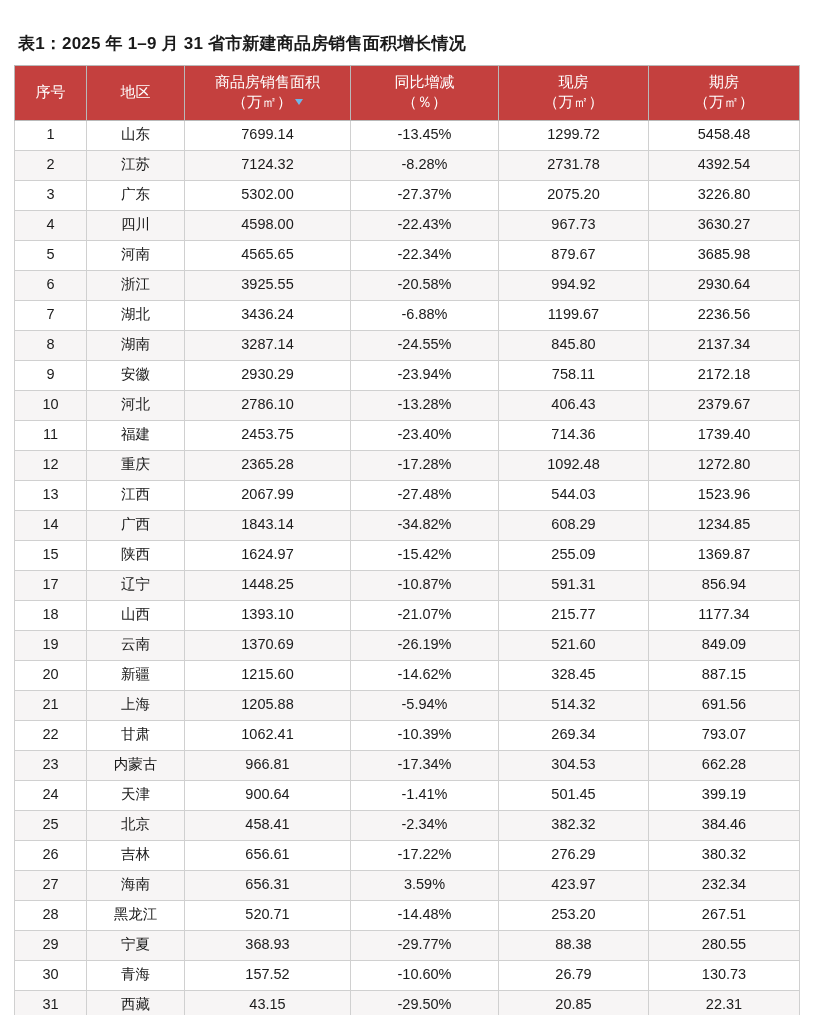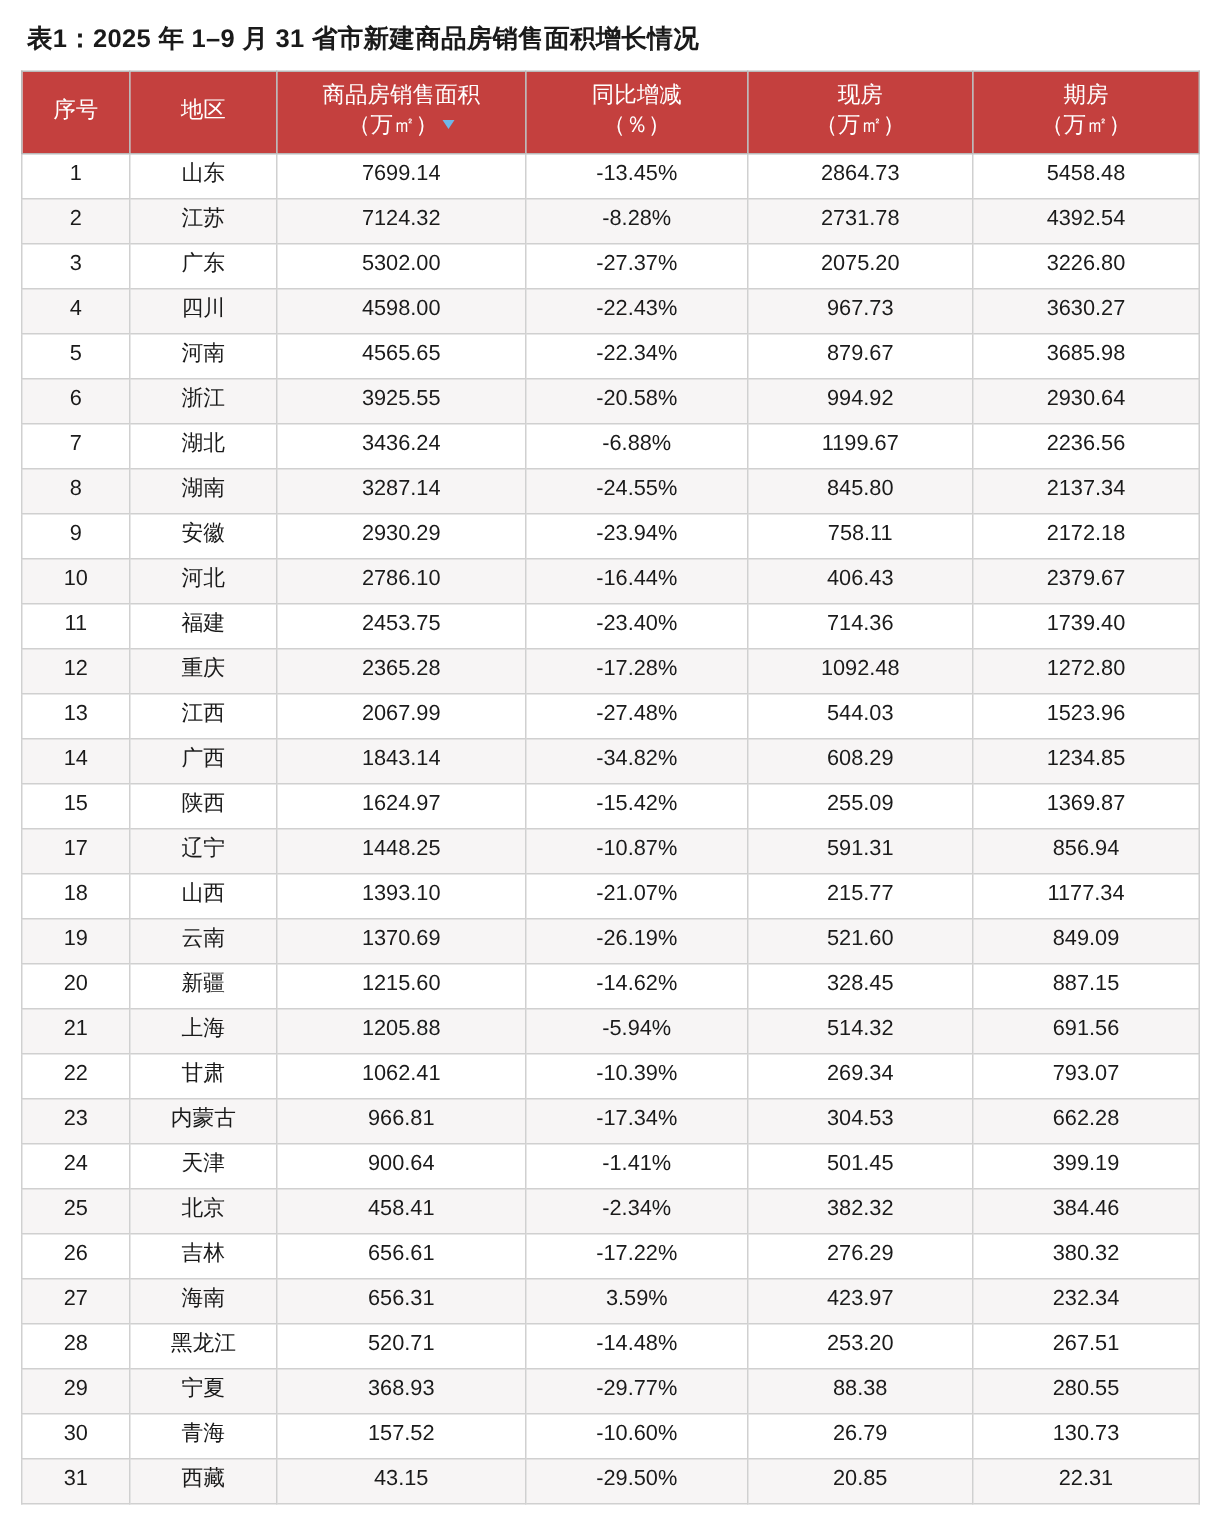--- a/index.html
+++ b/index.html
@@ -11,21 +11,21 @@
     height: 1015px;
     background: #ffffff;
     font-family: "Liberation Sans", "DejaVu Sans", sans-serif;
     color: #1a1a1a;
     overflow: hidden;
   }
   .page {
     width: 813px;
     height: 1015px;
     box-sizing: border-box;
-    padding: 10px 14px 6px 14px;
+    padding: 28px 14px 6px 14px;
     display: flex;
     flex-direction: column;
   }
   .title {
     font-size: 17px;
     font-weight: bold;
     color: #1a1a1a;
     letter-spacing: 0.2px;
     margin: 4px 0 10px 4px;
     white-space: nowrap;
@@ -128,21 +128,21 @@
           <span class="h-line2">（万㎡）</span>
         </th>
       </tr>
     </thead>
     <tbody>
         <tr>
           <td>1</td>
           <td>山东</td>
           <td>7699.14</td>
           <td>-13.45%</td>
-          <td>2864.73</td>
+          <td>1299.72</td>
           <td>5458.48</td>
         </tr>
         <tr>
           <td>2</td>
           <td>江苏</td>
           <td>7124.32</td>
           <td>-8.28%</td>
           <td>2731.78</td>
           <td>4392.54</td>
         </tr>
@@ -199,21 +199,21 @@
           <td>安徽</td>
           <td>2930.29</td>
           <td>-23.94%</td>
           <td>758.11</td>
           <td>2172.18</td>
         </tr>
         <tr>
           <td>10</td>
           <td>河北</td>
           <td>2786.10</td>
-          <td>-16.44%</td>
+          <td>-13.28%</td>
           <td>406.43</td>
           <td>2379.67</td>
         </tr>
         <tr>
           <td>11</td>
           <td>福建</td>
           <td>2453.75</td>
           <td>-23.40%</td>
           <td>714.36</td>
           <td>1739.40</td>

